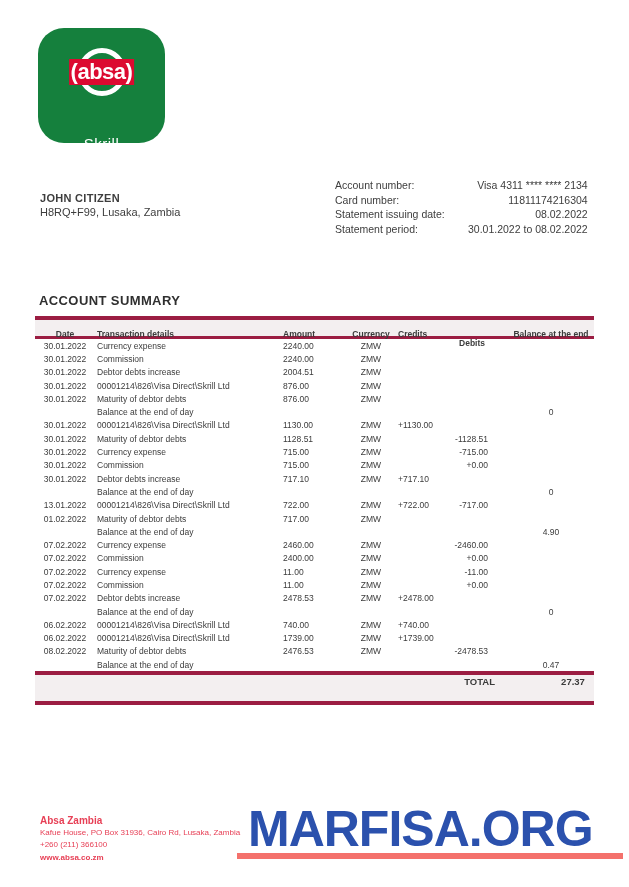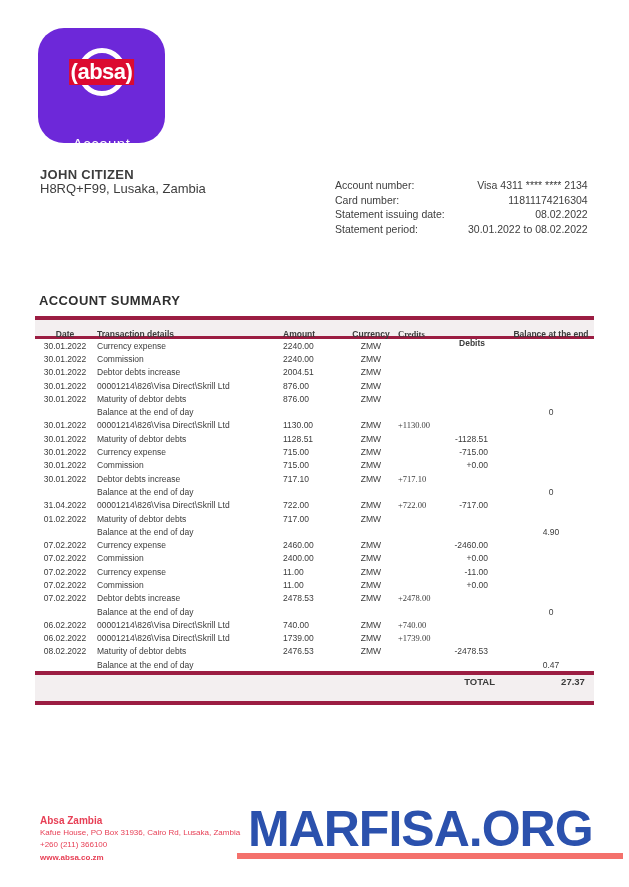--- a/index.html
+++ b/index.html
@@ -5,38 +5,38 @@
   * { margin:0; padding:0; box-sizing:border-box; }
   body { background:#e9e9e9; font-family:"Liberation Sans", sans-serif; }
   .page {
     position:relative; width:629px; height:887px; background:#ffffff;
     margin:0 auto; overflow:hidden; font-family:"Liberation Sans", sans-serif;
   }
 
   
   .logo {
     position:absolute; left:38px; top:28px; width:127px; height:115px;
-    background:#6d28d9; border-radius:26px;
+    background:#15803d; border-radius:26px;
   }
   .logo-ring {
     position:absolute; left:50%; top:44px; transform:translate(-50%,-50%);
     width:48px; height:48px; border:5px solid #ffffff; border-radius:50%;
   }
   .logo-word {
     position:absolute; left:50%; top:44px; transform:translate(-50%,-50%);
     color:#ffffff; font-weight:bold; font-size:22px; letter-spacing:-0.5px;
     background:#dc0a30; padding:0 2px; white-space:nowrap;
   }
   .logo-region {
     position:absolute; left:0; right:0; top:107px; text-align:center;
     color:#ffffff; font-size:15px; font-weight:400; letter-spacing:0.5px;
   }
 
   
-  .customer { position:absolute; left:40px; top:168px; color:#3d3d3d; font-size:13px; line-height:14px; }
+  .customer { position:absolute; left:40px; top:191px; color:#3d3d3d; font-size:11px; line-height:14px; }
   .customer .name { font-weight:bold; letter-spacing:0.3px; }
   .acct-info {
     position:absolute; left:335px; top:178px; display:grid;
     grid-template-columns:133px auto; font-size:10.5px; line-height:14.5px; color:#3d3d3d;
   }
   .acct-info .lbl { font-weight:500; }
   .acct-info .val { white-space:nowrap;text-align:right; }
 
   
   .summary-title {
@@ -49,21 +49,21 @@
   .grid-row {
     display:grid; grid-template-columns:60px 185px 65px 52px 55px 56px 86px;
     align-items:center; color:#3b3b3b;
   }
   .thead { background:#f3eff0; height:16px; font-size:8.5px; font-weight:bold; }
   .trow { height:13.3px; font-size:8.5px; }
   .c-date { text-align:center; }
   .c-details { padding-left:2px; white-space:nowrap; }
   .c-amount { padding-left:3px; }
   .c-cur { text-align:center; }
-  .c-cred { padding-left:1px;font-family:Liberation Serif, serif; }
+  .c-cred { padding-left:1px; }
   .c-deb { text-align:right; padding-right:20px; }
   .h-deb { text-align:right; padding-right:23px;margin-top:18px; }
   .c-bal { text-align:center; }
   .total-row { position:relative; background:#f3eff0; height:26px; }
   .total-label {
     position:absolute; left:365px; top:0; width:95px; height:14.5px; line-height:14.5px;
     text-align:right; font-weight:bold; font-size:9.5px; color:#3b3b3b;
   }
   .total-value {
     position:absolute; left:478px; top:0; width:120px; height:14.5px; line-height:14.5px;
@@ -89,21 +89,21 @@
   .footer .web { font-weight:bold; }
 </style>
 </head>
 <body>
 
 <div class="page">
 
   <div class="logo">
     <div class="logo-ring"></div>
     <div class="logo-word">(absa)</div>
-    <div class="logo-region">Account</div>
+    <div class="logo-region">Skrill</div>
   </div>
 
   <div class="customer">
     <div class="name">JOHN CITIZEN</div>
     <div class="addr">H8RQ+F99, Lusaka, Zambia</div>
   </div>
 
   <div class="acct-info">
 
       <div class="lbl">Account number:</div>
@@ -252,21 +252,21 @@
           <div class="c-date"></div>
           <div class="c-details">Balance at the end of day</div>
           <div class="c-amount"></div>
           <div class="c-cur"></div>
           <div class="c-cred"></div>
           <div class="c-deb"></div>
           <div class="c-bal">0</div>
         </div>
 
         <div class="grid-row trow">
-          <div class="c-date">31.04.2022</div>
+          <div class="c-date">13.01.2022</div>
           <div class="c-details">00001214\826\Visa Direct\Skrill Ltd</div>
           <div class="c-amount">722.00</div>
           <div class="c-cur">ZMW</div>
           <div class="c-cred">+722.00</div>
           <div class="c-deb">-717.00</div>
           <div class="c-bal"></div>
         </div>
 
         <div class="grid-row trow">
           <div class="c-date">01.02.2022</div>

